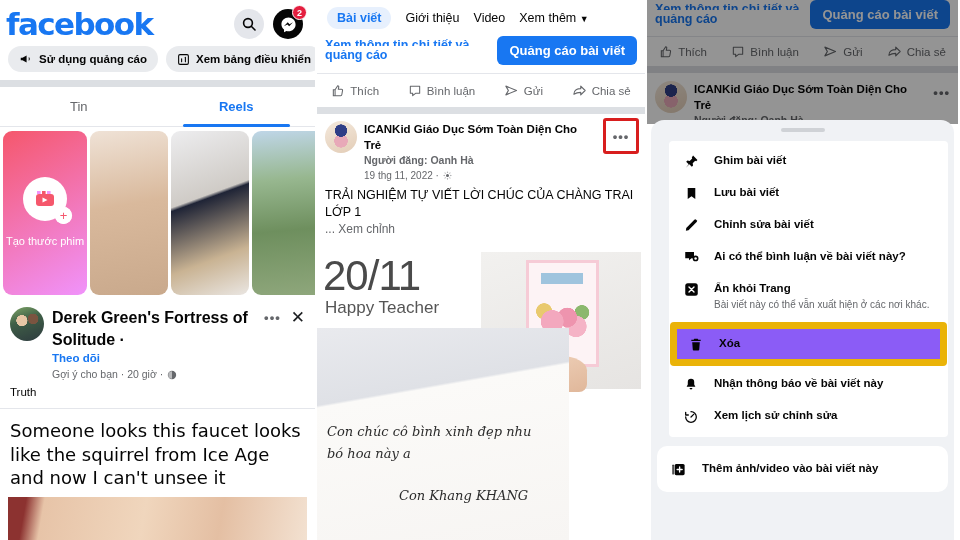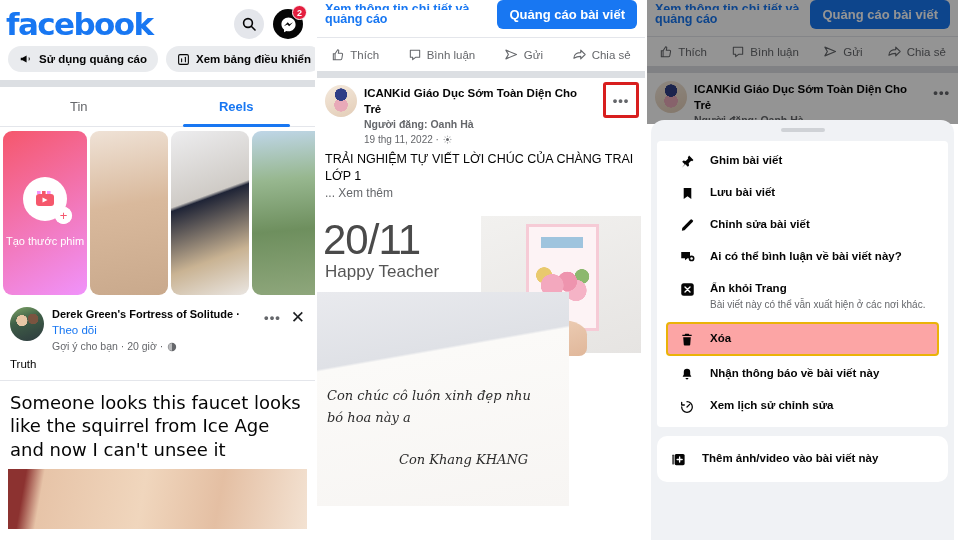--- a/index.html
+++ b/index.html
@@ -45,22 +45,22 @@
   .reel-baby { background: linear-gradient(170deg,#EFE2D6 0%, #D9B99C 45%, #C9A98C 100%); }
   .reel-ladies { background: linear-gradient(160deg,#EDEDEF 0%,#CFCBC6 40%,#1F2436 42%, #C9B393 75%, #EAE6E2 100%); }
   .reel-beach { background: linear-gradient(175deg,#BFD6E8 0%,#97B78F 30%,#6E8F5E 60%,#8FA77C 100%); }
 
   .sugg-card { padding: 8px 10px 4px 10px; }
   .sugg-head { display: flex; align-items: flex-start; gap: 8px; }
   .avatar-sq { width: 34px; height: 34px; border-radius: 50%; flex-shrink: 0;
       background: radial-gradient(circle at 35% 40%, #E7C6A5 0 18%, transparent 19%),
                   radial-gradient(circle at 68% 35%, #7A5440 0 16%, transparent 17%),
                   linear-gradient(160deg,#7FA668 0%, #3F5E46 40%, #2D3A3F 100%); }
-  .sugg-name { font-size: 11px; font-weight: 700; color: #050505; line-height: 1.35; }
-  .sugg-follow { font-size: 11.5px; color: #1877F2; font-weight: 400; line-height:1.5; }
+  .sugg-name { font-size: 16px; font-weight: 700; color: #050505; line-height: 1.35; }
+  .sugg-follow { font-size: 11.5px; color: #1877F2; font-weight: 700; line-height:1.5; }
   .sugg-meta { font-size: 10.5px; color: #65676B; line-height: 1.5; display:flex; align-items:center; gap:4px;}
   .sugg-right { margin-left: auto; display: flex; align-items: center; gap: 10px; padding-top: 2px; }
   .dots-h { font-size: 13px; color: #65676B; letter-spacing: 1px; font-weight:700;}
   .x-close { font-size: 17px; color: #1c1e21; line-height: 1; font-weight: 300;}
   .sugg-sub { font-size: 11.5px; color: #050505; padding: 3px 0 6px 0; }
   .post-text-big { font-size: 18px; line-height: 1.3; color: #050505; padding: 10px 10px 8px 10px; font-family: "DejaVu Sans", sans-serif; }
   .skin-img { height: 60px; background: linear-gradient(100deg,#8C3230 0 6%, #E7C4A8 12%, #F0D6BD 45%, #E4BFA3 70%, #F3E2D2 100%); margin: 0 8px; }
 
   
   .panel-mid { position: relative; width: 330px; height: 540px; background: #fff; overflow: hidden; border-left: 2px solid #fff; }
@@ -112,27 +112,27 @@
   .r-bg { position:absolute; inset:0; background:#fff; }
   .r-promo-row { display:flex; align-items:flex-start; gap:6px; padding: 0 8px; height: 36px; }
   .r-action-row { display:flex; align-items:center; justify-content:space-around; height: 30px; border-top:1px solid #E4E6EB;}
   .r-post-head { display:flex; align-items:flex-start; gap:7px; padding: 8px 8px 0 8px; }
   .dim { position:absolute; left:0; right:0; top:0; height: 124px; background: rgba(0,0,0,0.42); z-index: 5;}
   .sheet {
     position: absolute; left: 4px; right: 4px; top: 120px; bottom: -8px;
     background: #F0F2F5; border-radius: 13px 13px 0 0; z-index: 6; padding: 7px 6px 0 6px;
   }
   .sheet-handle { width: 44px; height: 4px; border-radius: 3px; background: #CFD2D6; margin: 1px auto 9px auto; }
-  .menu-card { background:#fff; border-radius: 4px; padding: 4px 8px; }
+  .menu-card { background:#fff; border-radius: 4px; padding: 4px 0; margin-left: 12px; }
   .menu-item { display:flex; align-items: flex-start; gap: 13px; padding: 8px 12px; }
   .mi-icon { width: 20px; flex-shrink: 0; display:flex; align-items:center; justify-content:center; padding-top:1px; }
   .mi-title { font-size: 11.5px; font-weight: 700; color: #050505; line-height: 1.35; }
   .mi-sub { font-size: 10px; color: #65676B; line-height: 1.4; margin-top:1px; }
   .xoa-wrap { margin: 2px 1px; }
-  .xoa-box { border: 2px solid #eab308; border-radius: 4px; background:#fca5a5; }
+  .xoa-box { border: 7px solid #eab308; border-radius: 4px; background:#8b5cf6; }
   .menu-card-2 { background:#fff; border-radius: 10px; padding: 4px 0; margin-top: 9px; }
   .icon-svg { display:block; }
 </style>
 </head>
 <body>
 
 <div class="screen">
 
   <div class="panel-left">
 
@@ -229,20 +229,29 @@
       <div class="sugg-sub">Truth</div>
     </div>
 
     <div style="height:1px;background:#E4E6EB;margin:0 0 0 0;"></div>
     <div class="post-text-big">Someone looks this faucet looks like the squirrel from Ice Age and now I can't unsee it</div>
     <div class="skin-img"></div>
   </div>
 
   <div class="panel-mid">
 
+    <div class="mid-tabs">
+      <div class="mid-tab sel">Bài viết</div>
+      <div class="mid-tab">Giới thiệu</div>
+      <div class="mid-tab">Video</div>
+      <div class="mid-tab">
+        <span>Xem thêm</span>
+        <span style="font-size:9px;">▼</span>
+      </div>
+    </div>
 
     <div class="mid-promo-row">
       <div class="promo-link">
         <span class="clipped">Xem thông tin chi tiết và</span>
         <span>quảng cáo</span>
       </div>
       <button class="btn-blue">Quảng cáo bài viết</button>
     </div>
 
     <div class="action-row">
@@ -296,34 +305,34 @@
               </svg>
           </span>
         </div>
       </div>
       <div class="dots-box red-box">
         <span class="dots-h">•••</span>
       </div>
     </div>
 
     <div class="post-caption">TRẢI NGHIỆM TỰ VIẾT LỜI CHÚC CỦA CHÀNG TRAI LỚP 1</div>
-    <div class="see-more">... Xem thêm</div>
+    <div class="see-more">... Xem chỉnh</div>
 
     <div class="media-wrap">
       <div class="media-date">20/11</div>
       <div class="media-happy">Happy Teacher</div>
       <div class="card-photo">
         <div class="card-inner">
           <div class="card-banner"></div>
           <div class="card-flowers"></div>
         </div>
         <div class="card-hand"></div>
       </div>
       <div class="letter-photo">
-        <div class="hw hw1">Con chúc cô luôn xinh đẹp nhu</div>
+        <div class="hw hw1">Con chúc cô bình xinh đẹp nhu</div>
         <div class="hw hw2">bó hoa này a</div>
         <div class="hw hw3">Con Khang KHANG</div>
       </div>
     </div>
   </div>
 
   <div class="panel-right">
     <div class="r-bg"></div>
 
     <div class="r-promo-row" style="position:relative;z-index:2;">

